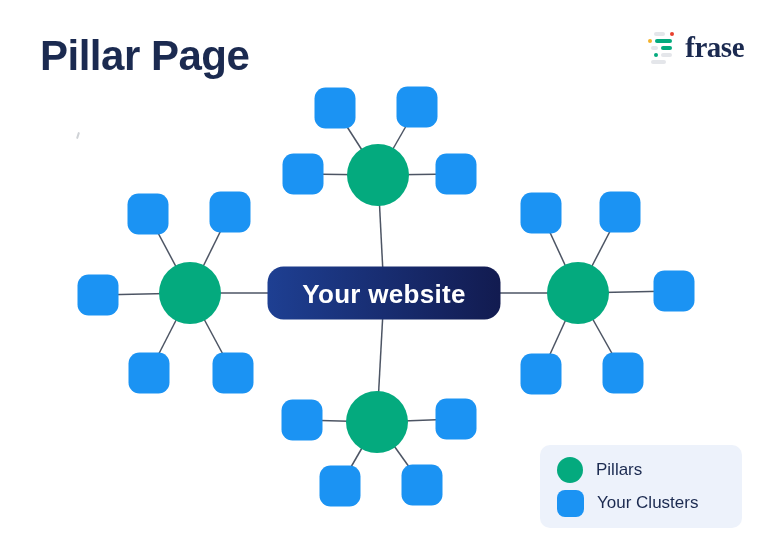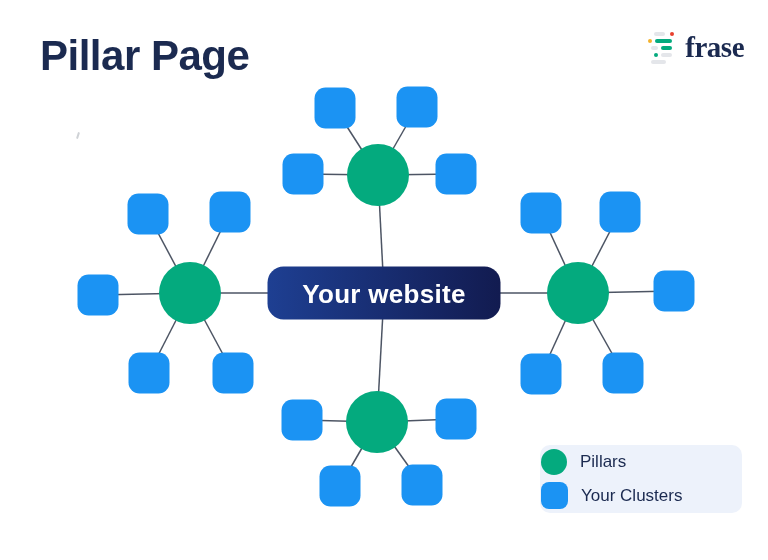--- a/index.html
+++ b/index.html
@@ -38,24 +38,24 @@
   }
   
   #diagram-svg{position:absolute;left:0;top:0;}
   #center-label{
     fill:#ffffff;font-weight:700;letter-spacing:0.3px;
     text-anchor:middle;dominant-baseline:central;
     font-family:"Liberation Sans",sans-serif;
   }
   
   .legend{
-    position:absolute;left:540px;top:445px;width:202px;height:68px;
+    position:absolute;left:540px;top:445px;width:202px;height:83px;
     background:var(--legend-bg,#edf2fb);border-radius:10px;
     display:flex;flex-direction:column;justify-content:center;gap:7px;
-    box-sizing:border-box;padding-left:1px;
+    box-sizing:border-box;padding-left:17px;
   }
   .legend-row{display:flex;align-items:center;gap:13px;}
   .legend-circle{
     width:26px;height:26px;border-radius:50%;
     background:var(--pillar-green,#04aa7e);flex:0 0 auto;
   }
   .legend-square{
     width:27px;height:27px;border-radius:8px;
     background:var(--cluster-blue,#1b93f3);flex:0 0 auto;
   }

